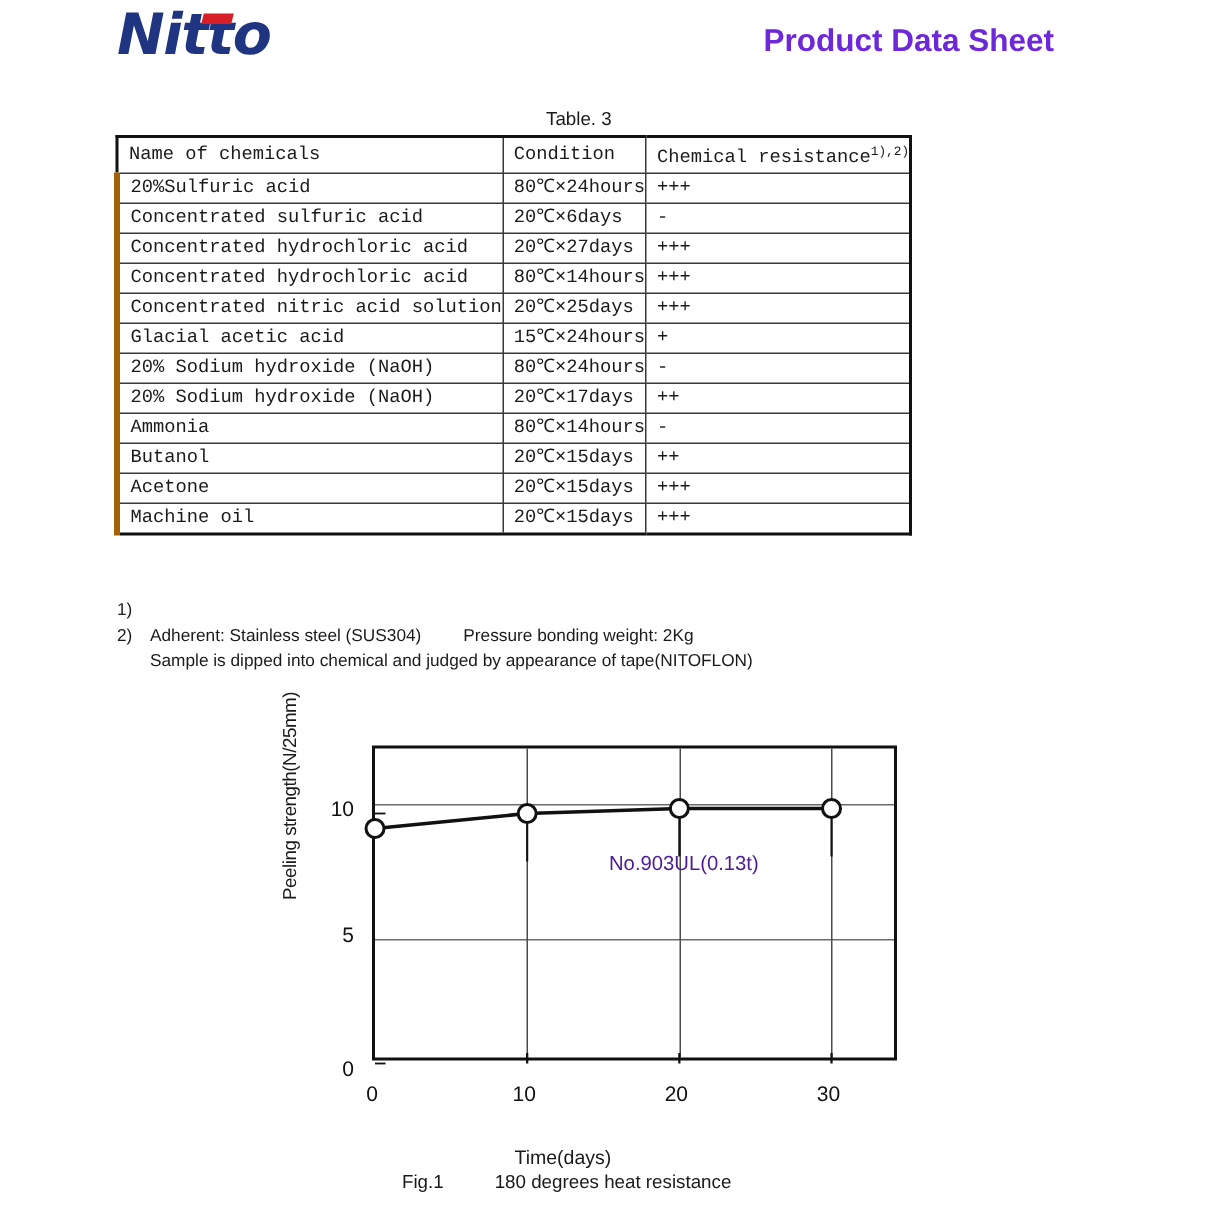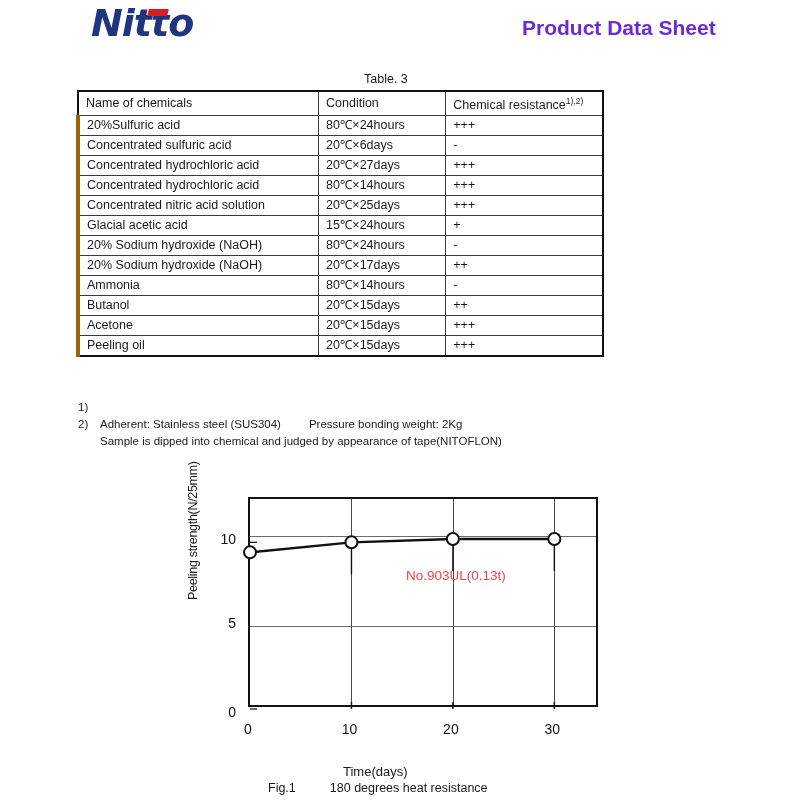--- a/index.html
+++ b/index.html
@@ -10,21 +10,21 @@
     background: #ffffff;
     font-family: "Liberation Sans", sans-serif;
     color: #1a1a1a;
     position: relative;
     overflow: hidden;
   }
 
   
   #header {
     position: absolute;
-    left: 17px; top: 0;
+    left: 4px; top: 0;
     width: 784px; height: 58px;
   }
   #doc-code {
     position: absolute;
     left: 600px; top: -4px;
     font-size: 9px;
     color: #4a4a4a;
     letter-spacing: .2px;
     white-space: nowrap;
   }
@@ -61,20 +61,21 @@
     left: 364px; top: 72px;
     font-size: 12.5px;
     color: #1a1a1a;
   }
   #chem-table {
     position: absolute;
     left: 76px; top: 90px;
     width: 528px;
     border-collapse: collapse;
     font-size: 12.5px;
+    font-family: Liberation Mono, monospace;
   }
   #chem-table col.c-name { width: 294px; }
   #chem-table col.c-cond { width: 168px; }
   #chem-table col.c-res  { width: 176px; }
   #chem-table th, #chem-table td {
     border: 1px solid #3a3a3a;
     padding: 1px 0 2px 7px;
     text-align: left;
     font-weight: normal;
     height: 19px;
@@ -168,21 +169,21 @@
     position: absolute;
     left: 268px; top: 311px;
     font-size: 12.5px;
     white-space: nowrap;
   }
   #fig-caption .cap-gap { display: inline-block; width: 34px; }
   #series-annotation {
     position: absolute;
     left: 406px; top: 568px;
     font-size: 13.5px;
-    color: #ef4444;
+    color: #4c1d95;
     white-space: nowrap;
   }
   #data-svg {
     position: absolute;
     left: 0; top: 0;
     width: 350px; height: 210px;
     overflow: visible;
   }
 </style>
 </head>
@@ -260,21 +261,21 @@
         <td>Butanol</td>
         <td>20℃×15days</td>
         <td>++</td>
       </tr>
       <tr>
         <td>Acetone</td>
         <td>20℃×15days</td>
         <td>+++</td>
       </tr>
       <tr>
-        <td>Peeling oil</td>
+        <td>Machine oil</td>
         <td>20℃×15days</td>
         <td>+++</td>
       </tr>
     </tbody>
 </table>
 
 <div id="footnotes">
   <div class="fn-row">
     <span class="fn-marker">1)</span>
   </div>

